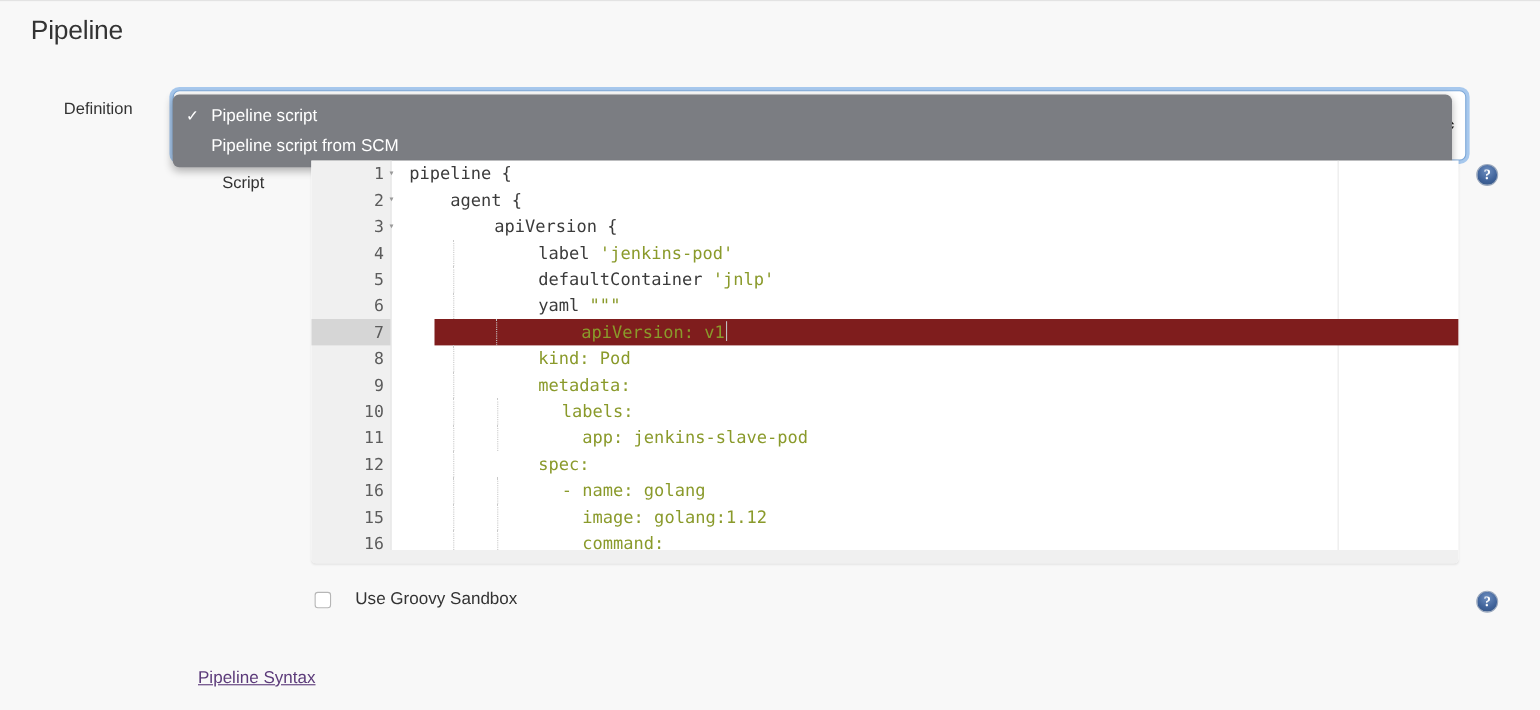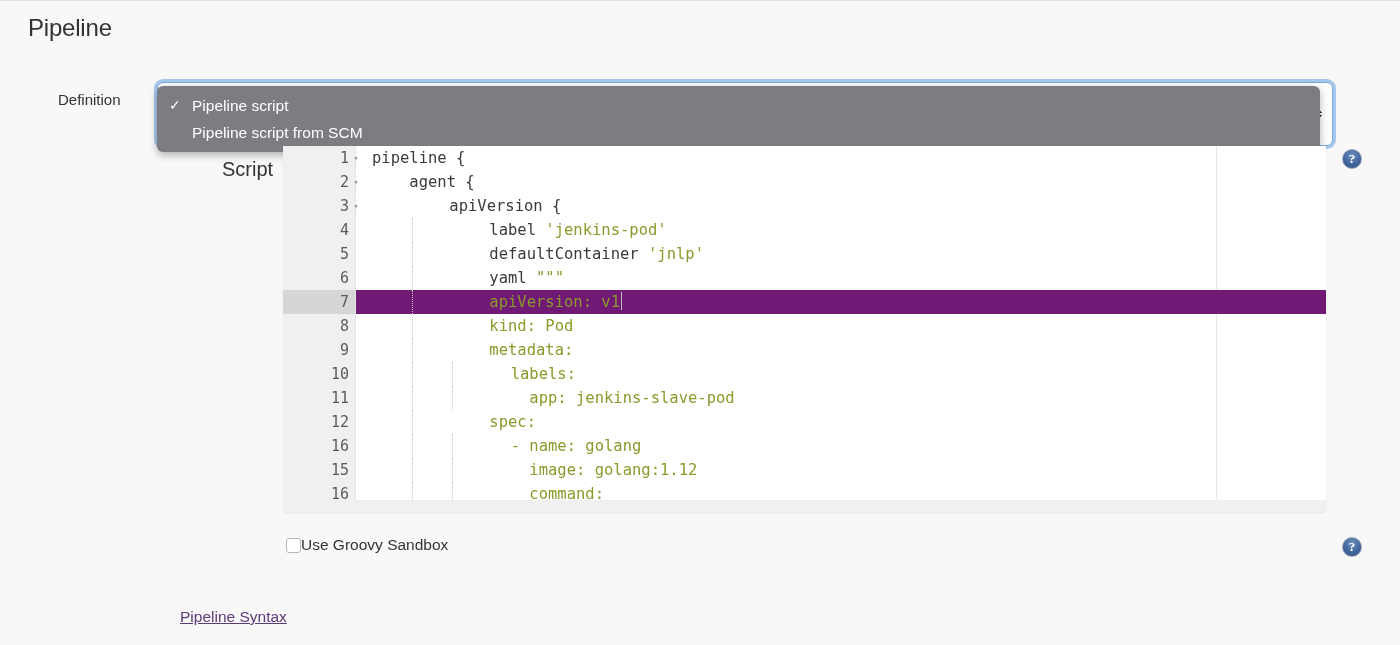--- a/index.html
+++ b/index.html
@@ -115,23 +115,23 @@
     position: absolute;
     left: 12px;
     top: 0;
     font-size: 14px;
     color: #ffffff;
   }
 
   
   .script-label {
     position: absolute;
-    left: 222px;
+    left: 202px;
     top: 158px;
-    font-size: 20px;
+    font-size: 15px;
     color: #333;
   }
 
   
   .editor {
     position: absolute;
     left: 283px;
     top: 146px;
     width: 1043px;
     height: 366px;
@@ -168,21 +168,21 @@
     left: 0; top: 0;
     width: 100%;
   }
   .row {
     position: relative;
     height: 24px;
     line-height: 24px;
     white-space: pre;
   }
   .row.active .gnum-cell { background: #d6d6d6; }
-  .row.active .code-cell { background: #701a75; }
+  .row.active .code-cell { background: #7f1d1d; margin-left: 39px; }
   .gnum-cell {
     position: absolute;
     left: 0; top: 0;
     width: 72px;
     height: 24px;
     box-sizing: border-box;
     padding-right: 6px;
     text-align: right;
     color: #5c5c5c;
     font-size: 15px;
@@ -245,21 +245,21 @@
   }
   .checkbox {
     width: 15px;
     height: 15px;
     border: 1px solid #b6b6b6;
     border-radius: 3px;
     background: #fff;
     box-sizing: border-box;
   }
   .sandbox-label {
-    margin-left: 0;
+    margin-left: 22px;
     font-size: 15.5px;
     color: #333;
   }
 
   
   .syntax-link {
     position: absolute;
     left: 180px;
     top: 578px;
     font-size: 15.5px;

